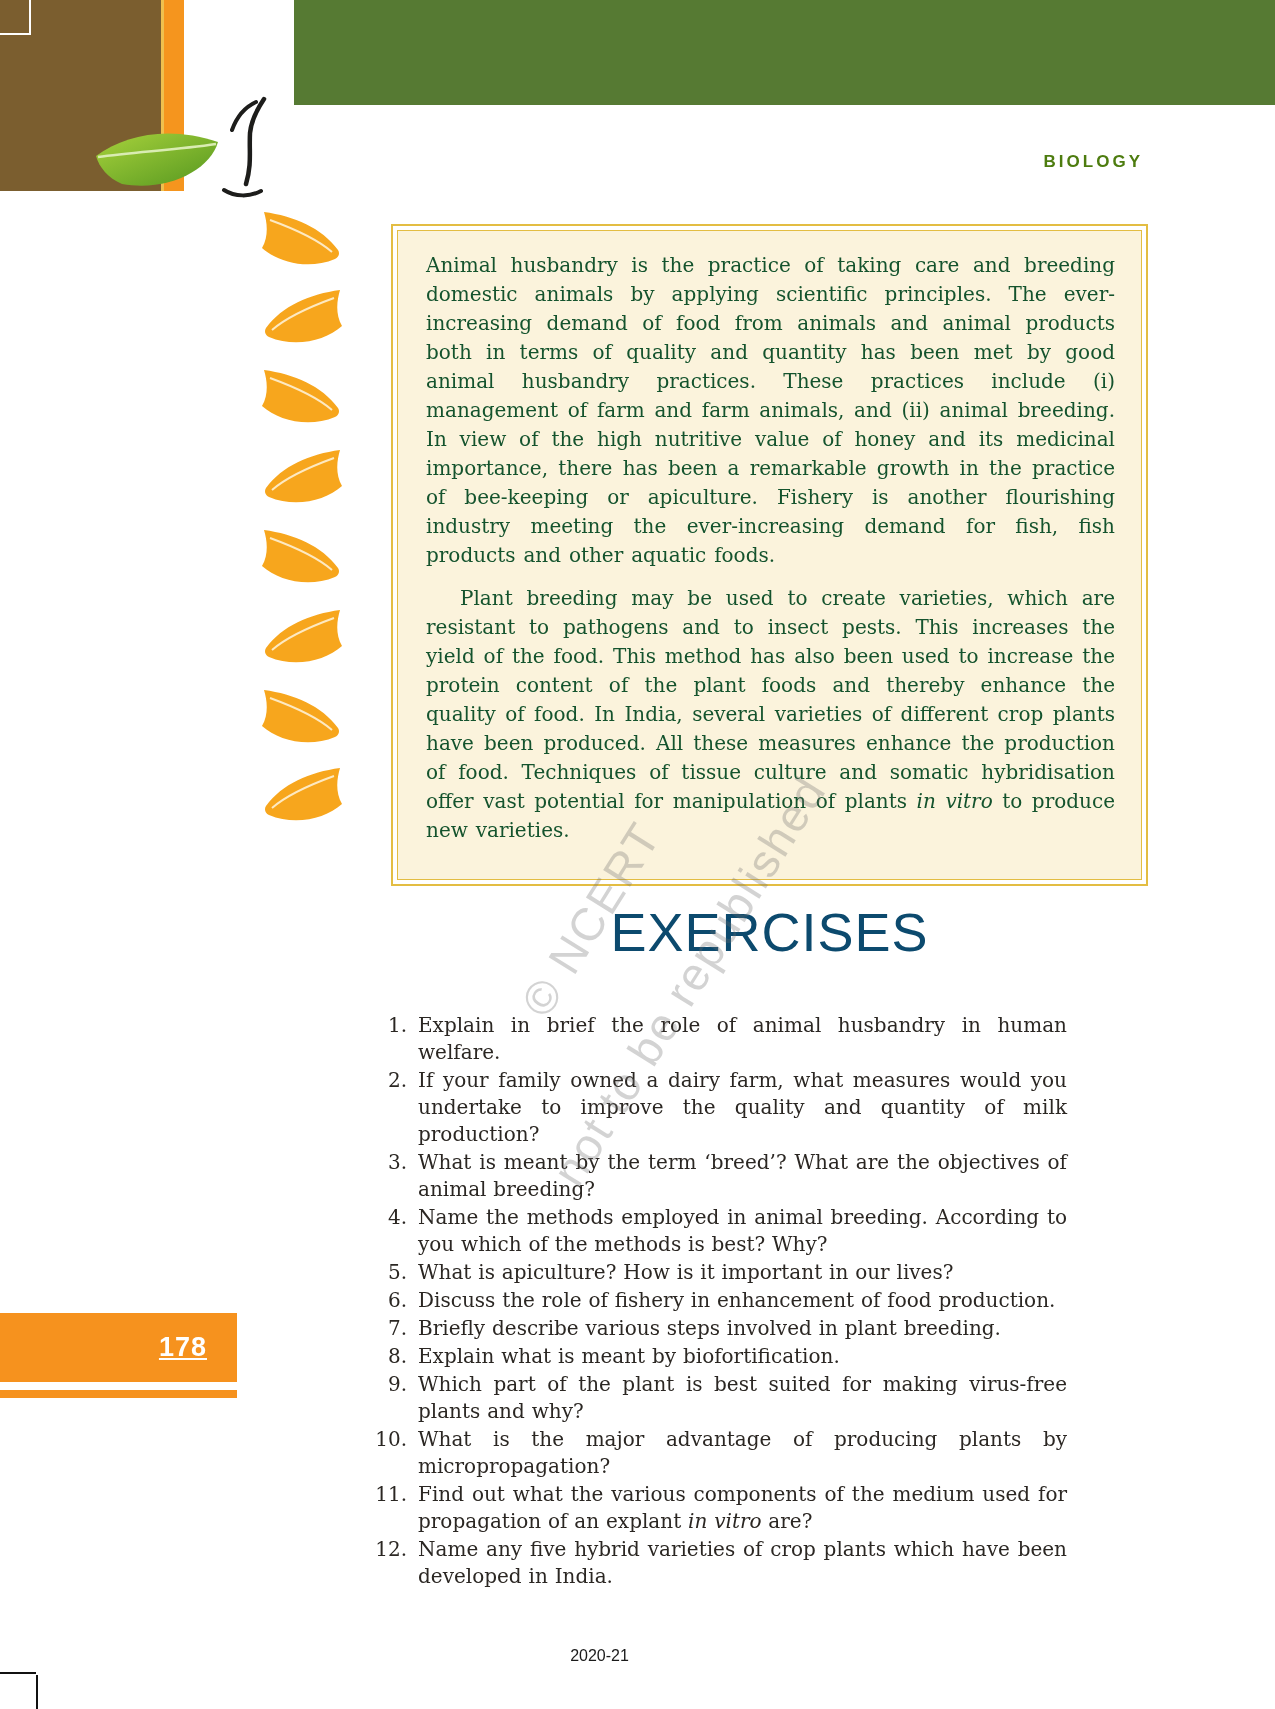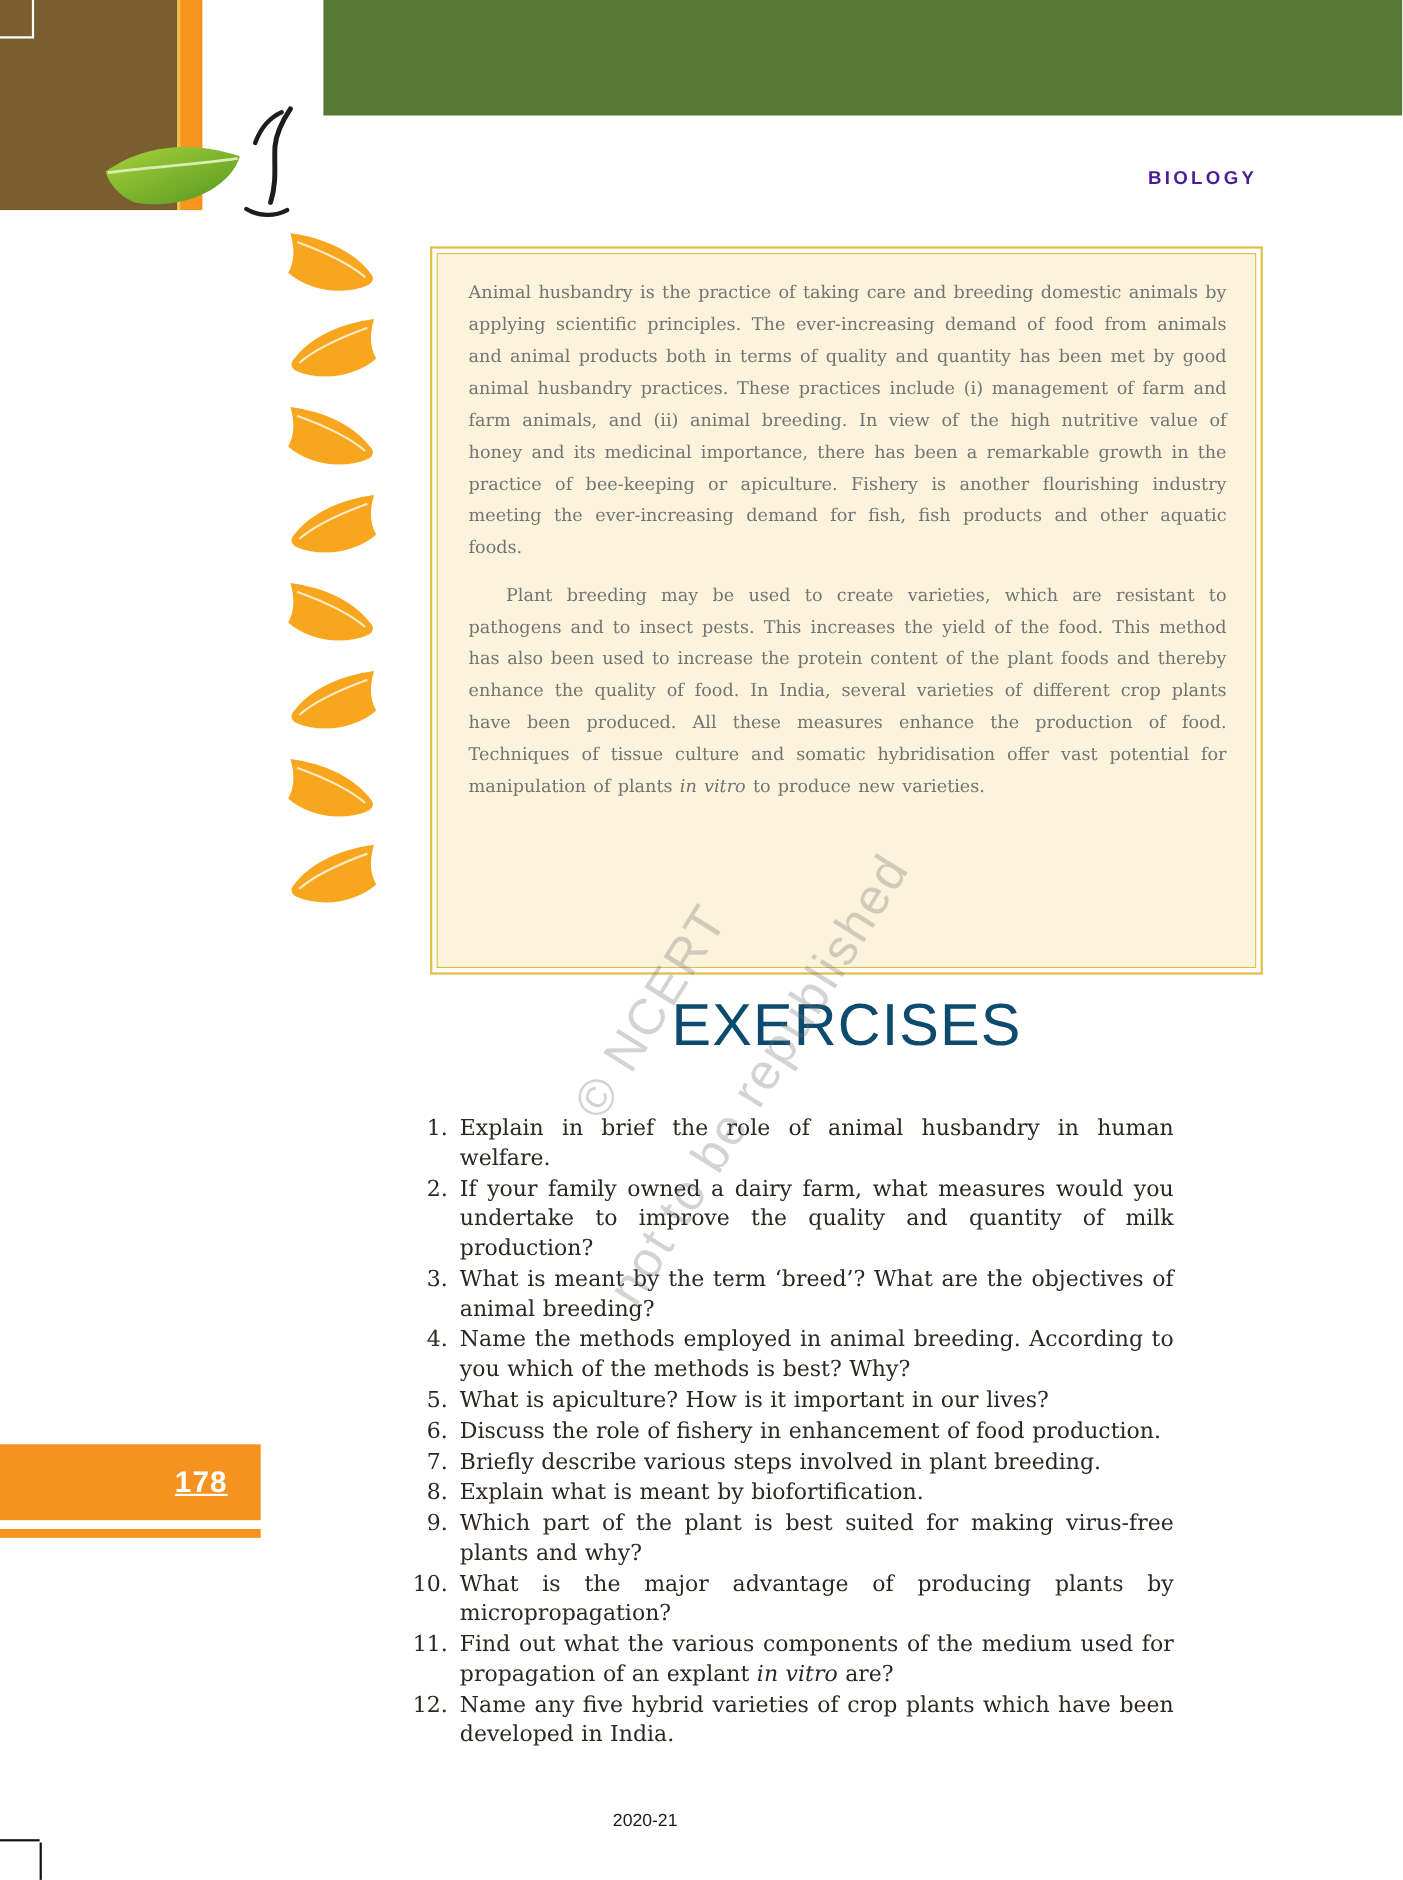--- a/index.html
+++ b/index.html
@@ -16,30 +16,30 @@
   .cropmark-tl-v { position:absolute; left:29px; top:0; width:2px; height:35px; background:#ffffff; }
   .cropmark-bl-h { position:absolute; left:0; top:1672px; width:36px; height:2px; background:#111; }
   .cropmark-bl-v { position:absolute; left:36px; top:1675px; width:2px; height:34px; background:#111; }
 
   .figure-logo { position:absolute; left:220px; top:96px; width:58px; height:102px; }
   .green-leaf { position:absolute; left:92px; top:126px; width:138px; height:76px; }
   .leaf-vine { position:absolute; left:254px; top:210px; width:96px; height:614px; }
 
   .subject-label { position:absolute; left:843px; top:152px; width:300px; text-align:right;
     font-family:"Liberation Sans",sans-serif; font-weight:bold; font-size:17px;
-    letter-spacing:3px; color:#4c1d95; }
+    letter-spacing:3px; color:#4d7c0f; }
 
   
   .summary-box { position:absolute; left:391px; top:224px; width:757px; height:662px;
     border:2px solid #e3bd43; padding:4px; background:#ffffff; }
   .summary-inner { width:100%; height:100%; border:1px solid #e3bd43; background:#fbf3dc;
     padding:20px 26px 20px 28px; }
   .summary-title { text-align:center; font-weight:bold; font-size:23px; letter-spacing:1px;
     color:#231f20; margin:16px 0 26px 0; }
-  .summary-inner p { font-size:16px; line-height:29px; color:#737373; text-align:justify;
+  .summary-inner p { font-size:20px; line-height:29px; color:#14532d; text-align:justify;
     word-spacing:1.5px; }
   .summary-inner p + p { text-indent:34px; margin-top:14px; }
   .summary-inner i { font-style:italic; }
 
   
   .watermark { position:absolute; left:420px; top:740px; width:440px; height:420px;
     transform:rotate(-58deg); transform-origin:center center;
     display:flex; flex-direction:column; align-items:center; justify-content:center;
     pointer-events:none; z-index:5; }
   .watermark div { font-family:"Liberation Sans",sans-serif; font-size:46px; letter-spacing:2px;
@@ -57,21 +57,21 @@
   .ex-txt { flex:1; font-size:20px; line-height:27px; color:#2b2723; text-align:justify;
     word-spacing:0.5px; }
   .ex-txt i { font-style:italic; }
 
   
   .page-tab { position:absolute; left:0; top:1313px; width:237px; height:69px; background:#f6921e;
     display:flex; align-items:center; justify-content:flex-end; padding-right:30px; }
   .page-tab span { font-family:"Liberation Sans",sans-serif; font-weight:bold;
     font-size:27px; color:#ffffff; letter-spacing:1px;text-decoration:underline; }
   .page-tab-strip { position:absolute; left:0; top:1390px; width:237px; height:8px; background:#f6921e; }
-  .footer-year { position:absolute; left:3px; top:1647px; width:1167px; text-align:center;
+  .footer-year { position:absolute; left:16px; top:1647px; width:1167px; text-align:center;
     font-family:"Liberation Sans",sans-serif; font-size:16px; color:#1a1a1a; }
 </style>
 </head>
 <body>
 
 <div id="page">
 
   <div class="brown-block"></div>
   <div class="orange-stripe"></div>
   <div class="green-bar"></div>

